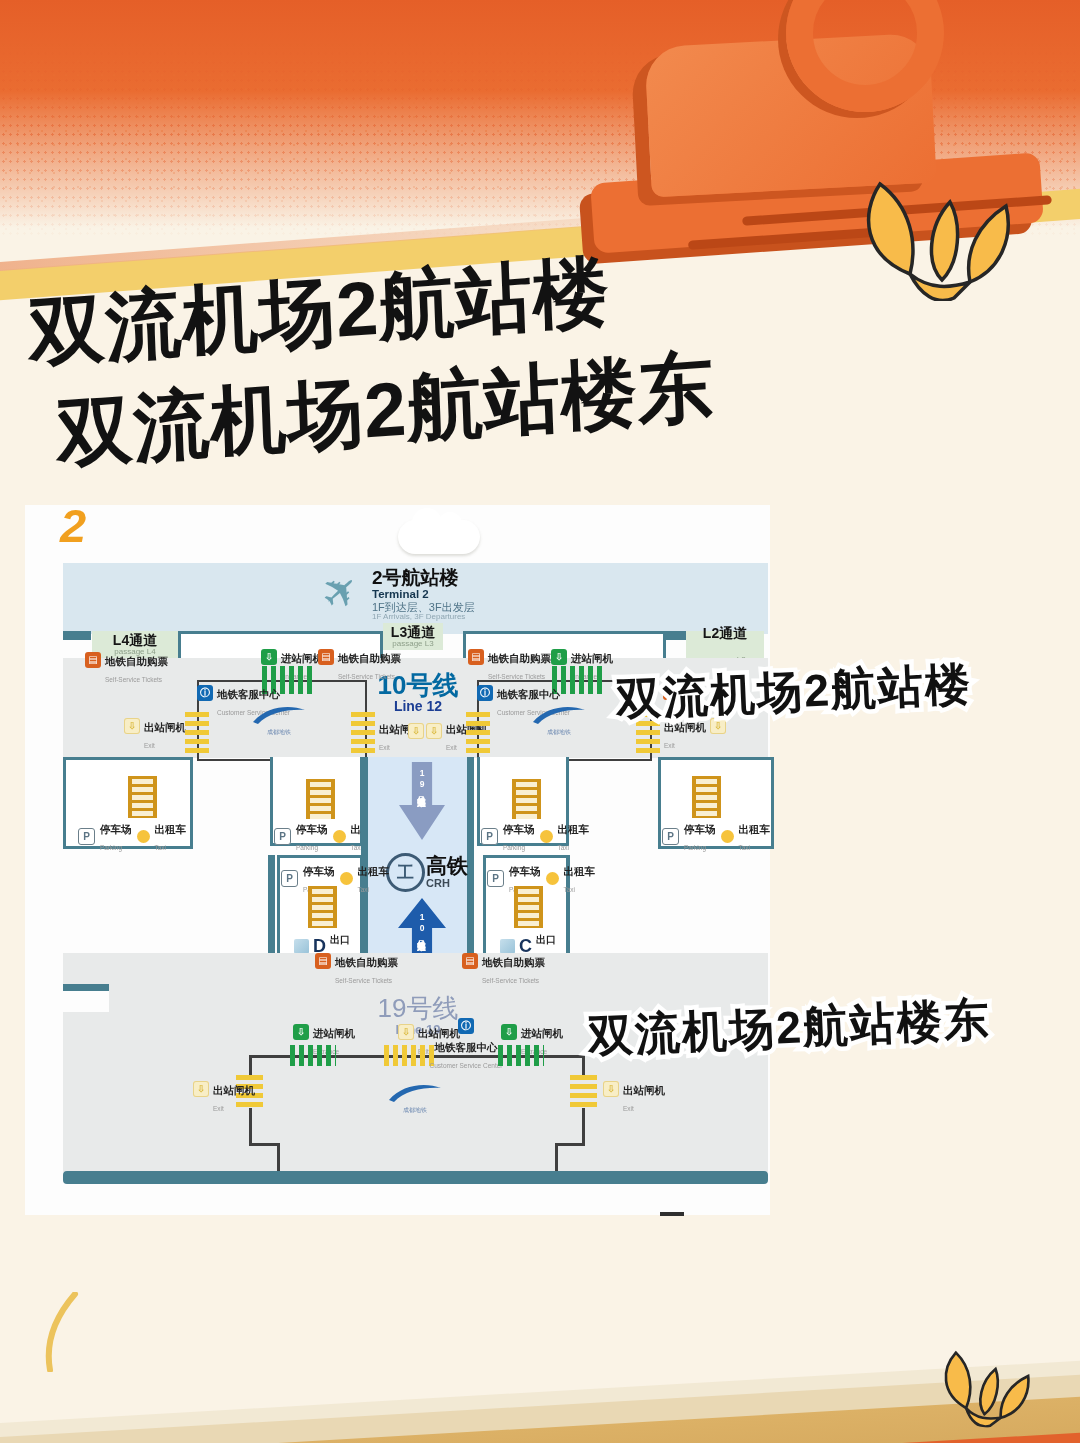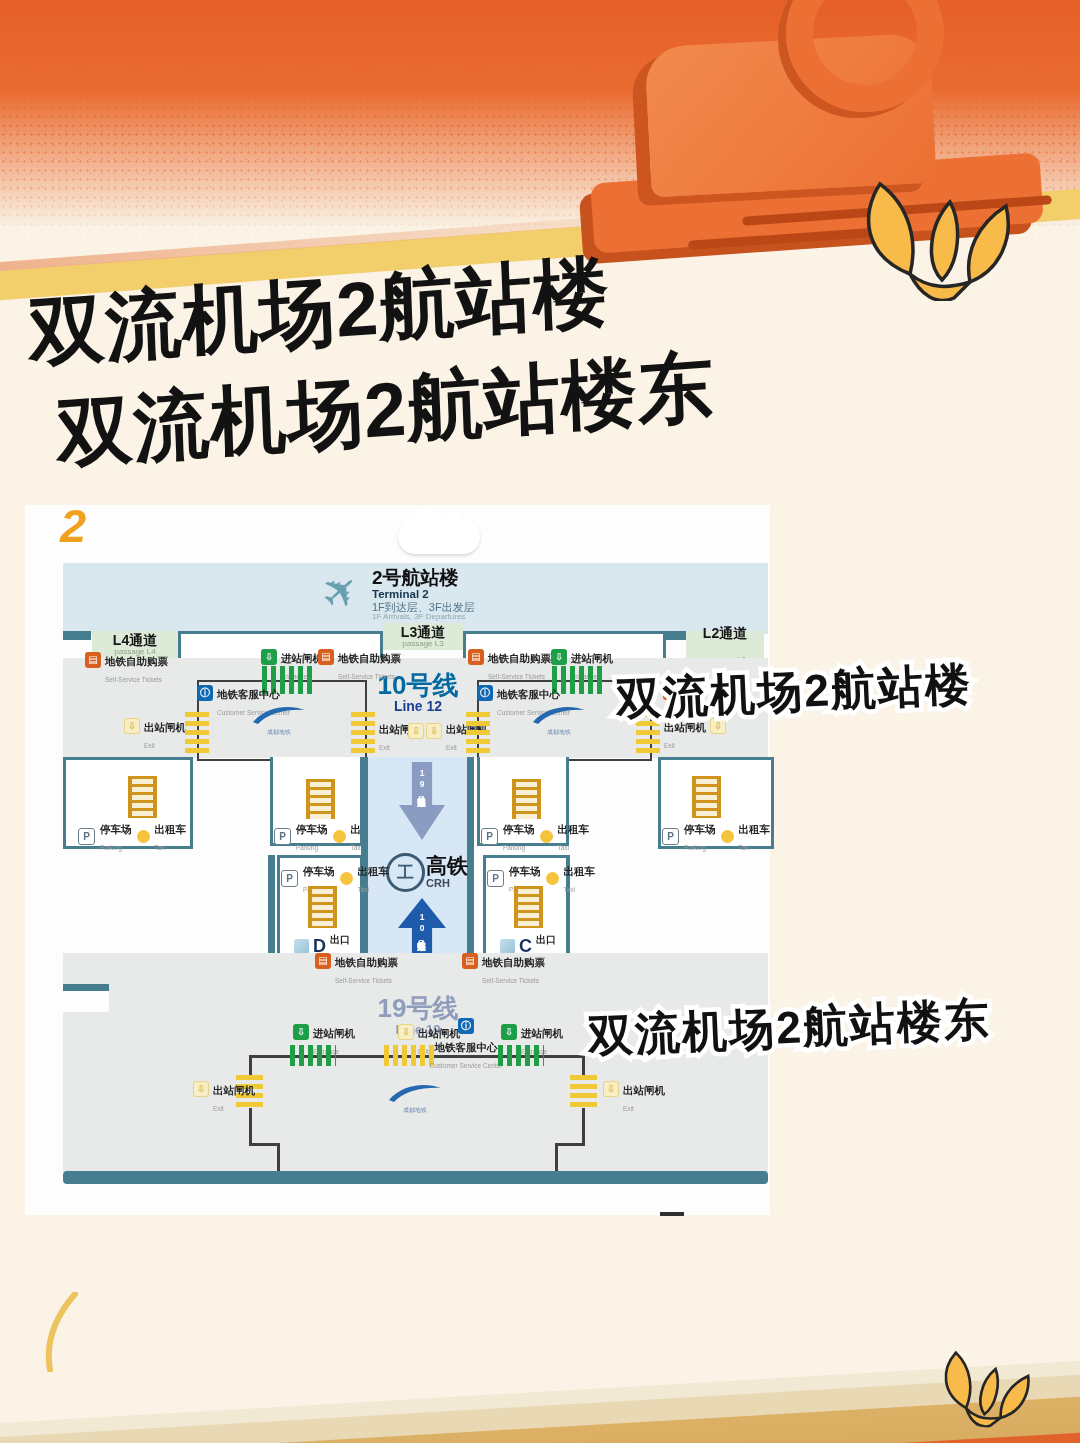--- a/index.html
+++ b/index.html
@@ -86,21 +86,21 @@
   .lbl.vert{flex-direction:column;align-items:center;text-align:center;}
 
   .gv{background:repeating-linear-gradient(90deg,#1f9e48 0 5px,rgba(0,0,0,0) 5px 9px);}
   .gvy{background:repeating-linear-gradient(90deg,#f0c937 0 5px,rgba(0,0,0,0) 5px 9px);}
   .gh{background:repeating-linear-gradient(180deg,#f0c937 0 5px,rgba(0,0,0,0) 5px 9px);}
 
   .l10t{text-align:center;line-height:1.05;}
   .l10t .cn{font-size:26px;font-weight:900;color:#0369a1;}
   .l10t .en{font-size:14px;font-weight:800;color:#1c3e94;}
   .l19t{text-align:center;line-height:1.1;}
-  .l19t .cn{font-size:26px;font-weight:700;color:#8f9cba;}
+  .l19t .cn{font-size:26px;font-weight:400;color:#8f9cba;}
   .l19t .en{font-size:13px;font-weight:800;color:#8f9cba;}
 
   .dk{background:#3f3f3f;}
 
   .exitchip{display:flex;align-items:center;gap:4px;}
   .exitchip .sq{width:17px;height:17px;border-radius:2px;background:linear-gradient(135deg,#c6dfec,#98c2d8);}
   .exitchip .big{font-size:21px;font-weight:800;color:#17335c;line-height:1;}
   .exitchip .sub{line-height:1;}
   .exitchip .sub .cn{font-size:10px;font-weight:700;color:#222;}
   .exitchip .sub .en{font-size:6.5px;color:#888;}
@@ -177,21 +177,21 @@
     <div class="f1">1F到达层、3F出发层</div>
     <div class="f2">1F Arrivals, 3F Departures</div>
   </div>
 
   <div class="abs tl" style="left:63px;top:631px;width:28px;height:9px;"></div>
   <div class="abs pass" style="left:92px;top:631px;width:86px;height:27px;">
     <span class="cn">L4通道</span>
     <span class="en">passage L4</span>
   </div>
   <div class="abs open" style="left:178px;top:631px;width:199px;height:24px;"></div>
-  <div class="abs pass" style="left:383px;top:623px;width:80px;height:27px;">
+  <div class="abs pass" style="left:383px;top:623px;width:60px;height:27px;">
     <span class="cn">L3通道</span>
     <span class="en">passage L3</span>
   </div>
   <div class="abs open" style="left:463px;top:631px;width:197px;height:24px;"></div>
   <div class="abs tl" style="left:663px;top:631px;width:23px;height:9px;"></div>
   <div class="abs pass" style="left:686px;top:631px;width:78px;height:27px;gap:15px;">
     <span class="cn">L2通道</span>
     <span class="en">passage L2</span>
   </div>
 

